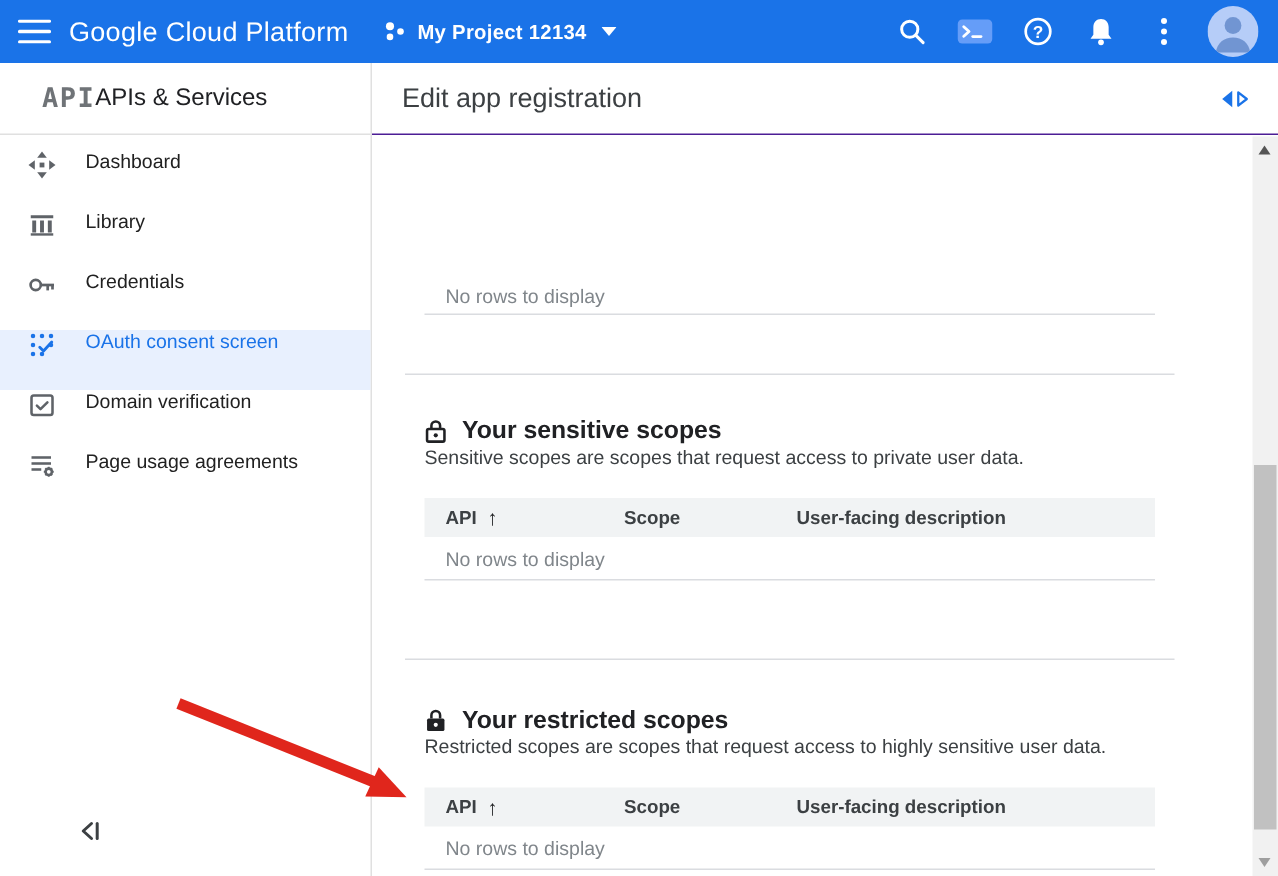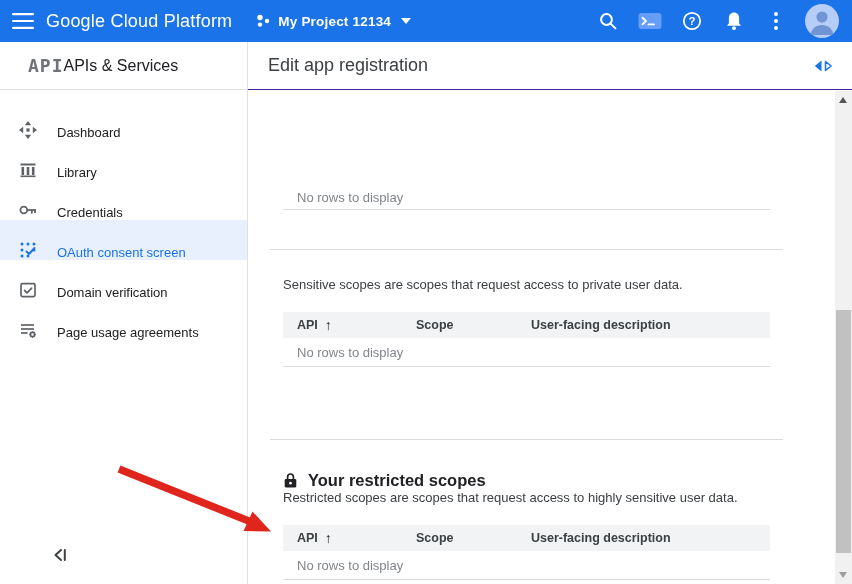--- a/index.html
+++ b/index.html
@@ -22,21 +22,21 @@
   .tb-avatar { width:34px; height:34px; margin-left:8px; cursor:pointer; }
   
   .sidebar {
     position:absolute; left:0; top:42px; width:248px; bottom:0; background:#fff;
     border-right:1px solid #e0e0e0;
   }
   .sidebar-header { height:48px; border-bottom:1px solid #e0e0e0; display:flex; align-items:center; padding-left:28px; }
   .api-logo { font-family:"DejaVu Sans Mono", monospace; font-weight:bold; font-size:18px; color:#6f7377; letter-spacing:1px; }
   .sidebar-title { font-size:16px; color:#202124; white-space:nowrap; }
   .nav { padding-top:10px; }
-  .nav-item { height:40px; display:flex; align-items:flex-end; cursor:pointer; }
+  .nav-item { height:40px; display:flex; align-items:flex-start; cursor:pointer; }
   .nav-item .ni-icon { width:24px; margin-left:16px; display:flex; justify-content:center; }
   .nav-item .ni-label { margin-left:17px; font-size:13px; color:#212121; white-space:nowrap; }
   .nav-item.selected { background:#e8f0fe; }
   .nav-item.selected .ni-label { color:#1a73e8; }
   .collapse-btn { position:absolute; left:52px; bottom:17px; cursor:pointer; }
   
   .main-header {
     position:absolute; left:248px; top:42px; right:0; height:48px; background:#fff;
     border-bottom:1px solid #4c1d95; display:flex; align-items:center; padding:0 19px 0 20px;
   }
@@ -259,20 +259,30 @@
 </div>
 
 <div class="content">
 
   <div class="top-empty-text">No rows to display</div>
   <div class="top-empty-border"></div>
 
   <div class="divider divider-1"></div>
 
   <div class="section section-sensitive">
+    <div class="section-heading">
+      <span class="lock">
+        <svg width="15" height="17" viewBox="0 0 15 17">
+          <path d="M4.6 7 V4.9 a2.9 2.9 0 0 1 5.8 0 V7" fill="none" stroke="#202124" stroke-width="1.7"></path>
+          <rect x="1.7" y="7" width="11.6" height="8.4" rx="1.1" fill="none" stroke="#202124" stroke-width="1.7"></rect>
+          <circle cx="7.5" cy="11.2" r="1.4" fill="#202124"></circle>
+        </svg>
+      </span>
+      <span>Your sensitive scopes</span>
+    </div>
     <div class="section-desc">Sensitive scopes are scopes that request access to private user data.</div>
     <div class="tbl">
       <div class="tbl-header">
         <span class="tbl-col1">
           <span>API</span>
           <span class="sort-arrow">↑</span>
         </span>
         <span class="tbl-col2">Scope</span>
         <span class="tbl-col3">User-facing description</span>
       </div>

